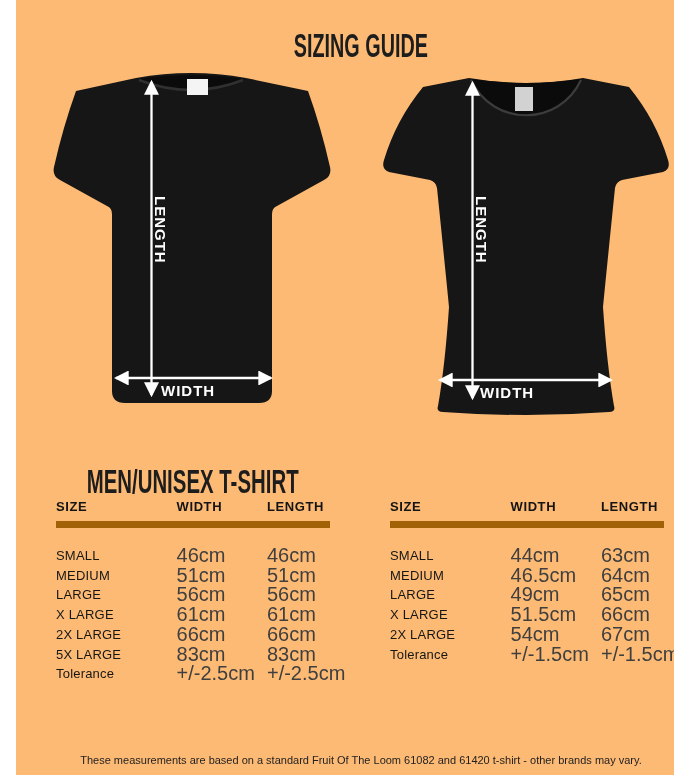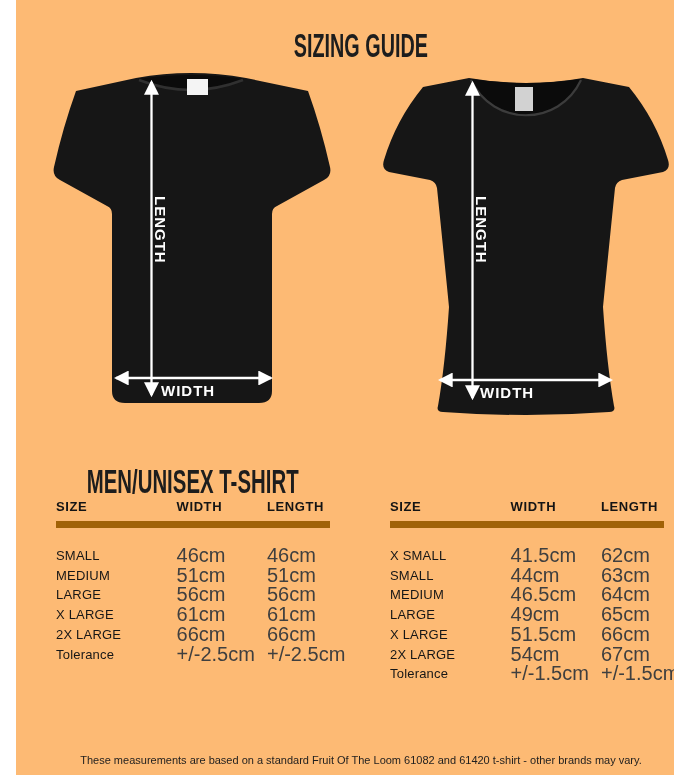--- a/index.html
+++ b/index.html
@@ -131,20 +131,25 @@
           <td class="size-col">X LARGE</td>
           <td>61cm</td>
           <td>61cm</td>
         </tr>
         <tr>
           <td class="size-col">2X LARGE</td>
           <td>66cm</td>
           <td>66cm</td>
         </tr>
         <tr>
+          <td class="size-col">5X LARGE</td>
+          <td>83cm</td>
+          <td>83cm</td>
+        </tr>
+        <tr>
           <td class="size-col">Tolerance</td>
           <td>+/-2.5cm</td>
           <td>+/-2.5cm</td>
         </tr>
       </tbody>
   </table>
 
   <table class="size-table ladies">
     <colgroup>
         <col class="c1">
@@ -153,25 +158,20 @@
       </colgroup>
     <thead>
       <tr>
         <th>SIZE</th>
         <th>WIDTH</th>
         <th>LENGTH</th>
       </tr>
     </thead>
     <tbody id="ladies-tbody">
         <tr>
-          <td class="size-col">X SMALL</td>
-          <td>41.5cm</td>
-          <td>62cm</td>
-        </tr>
-        <tr>
           <td class="size-col">SMALL</td>
           <td>44cm</td>
           <td>63cm</td>
         </tr>
         <tr>
           <td class="size-col">MEDIUM</td>
           <td>46.5cm</td>
           <td>64cm</td>
         </tr>
         <tr>

